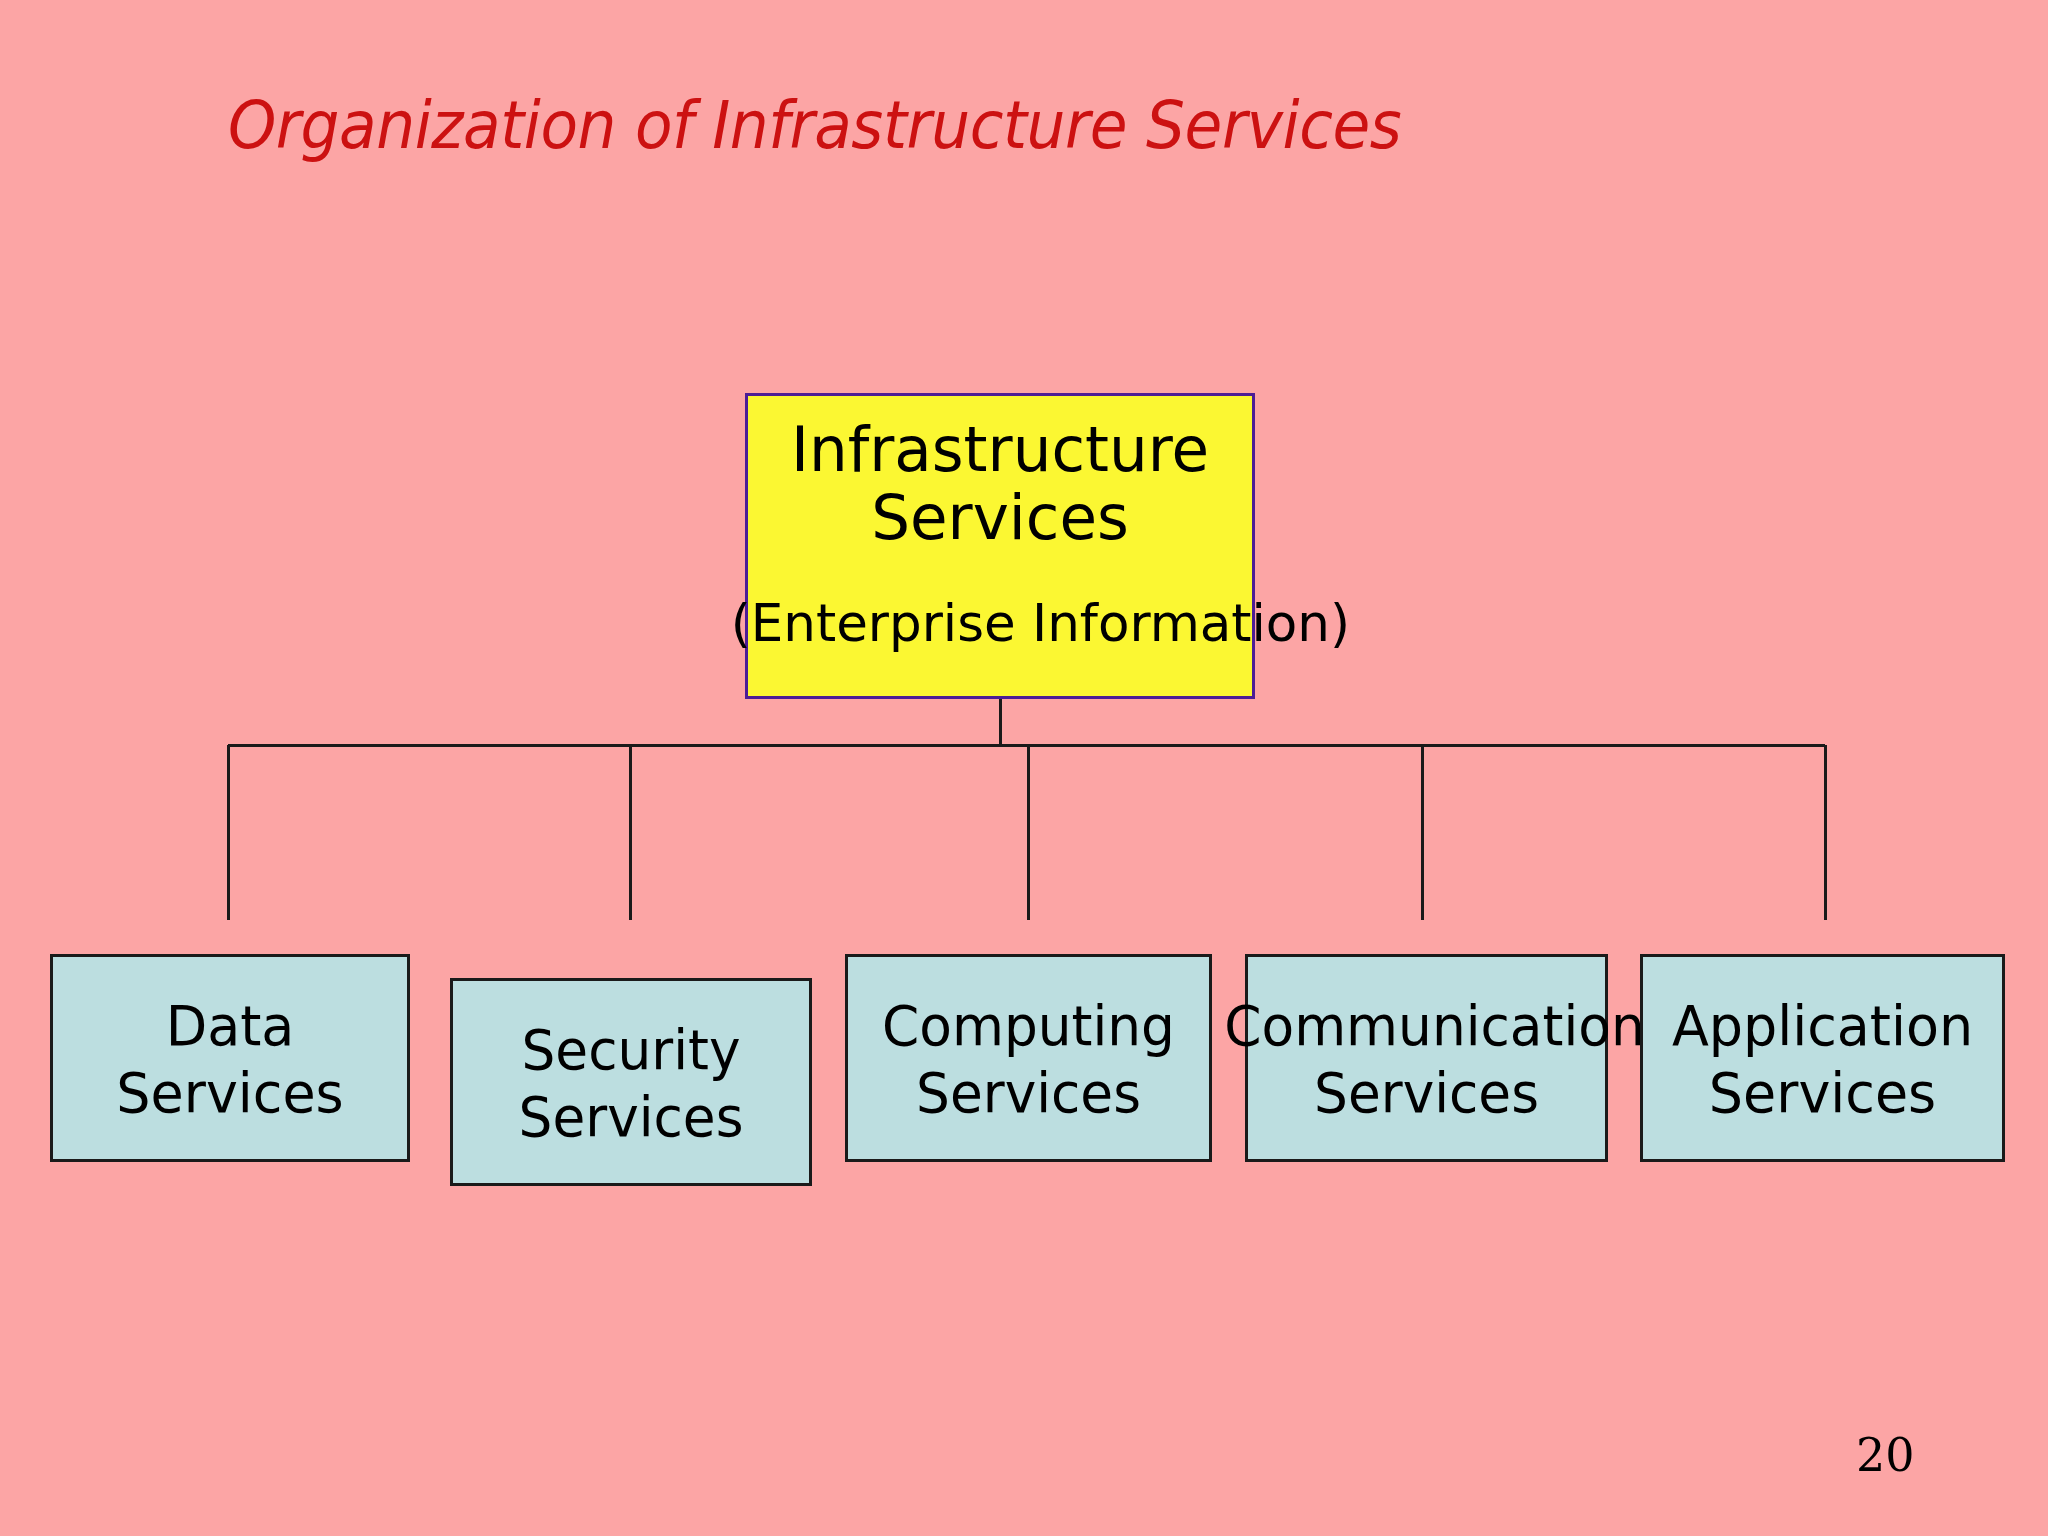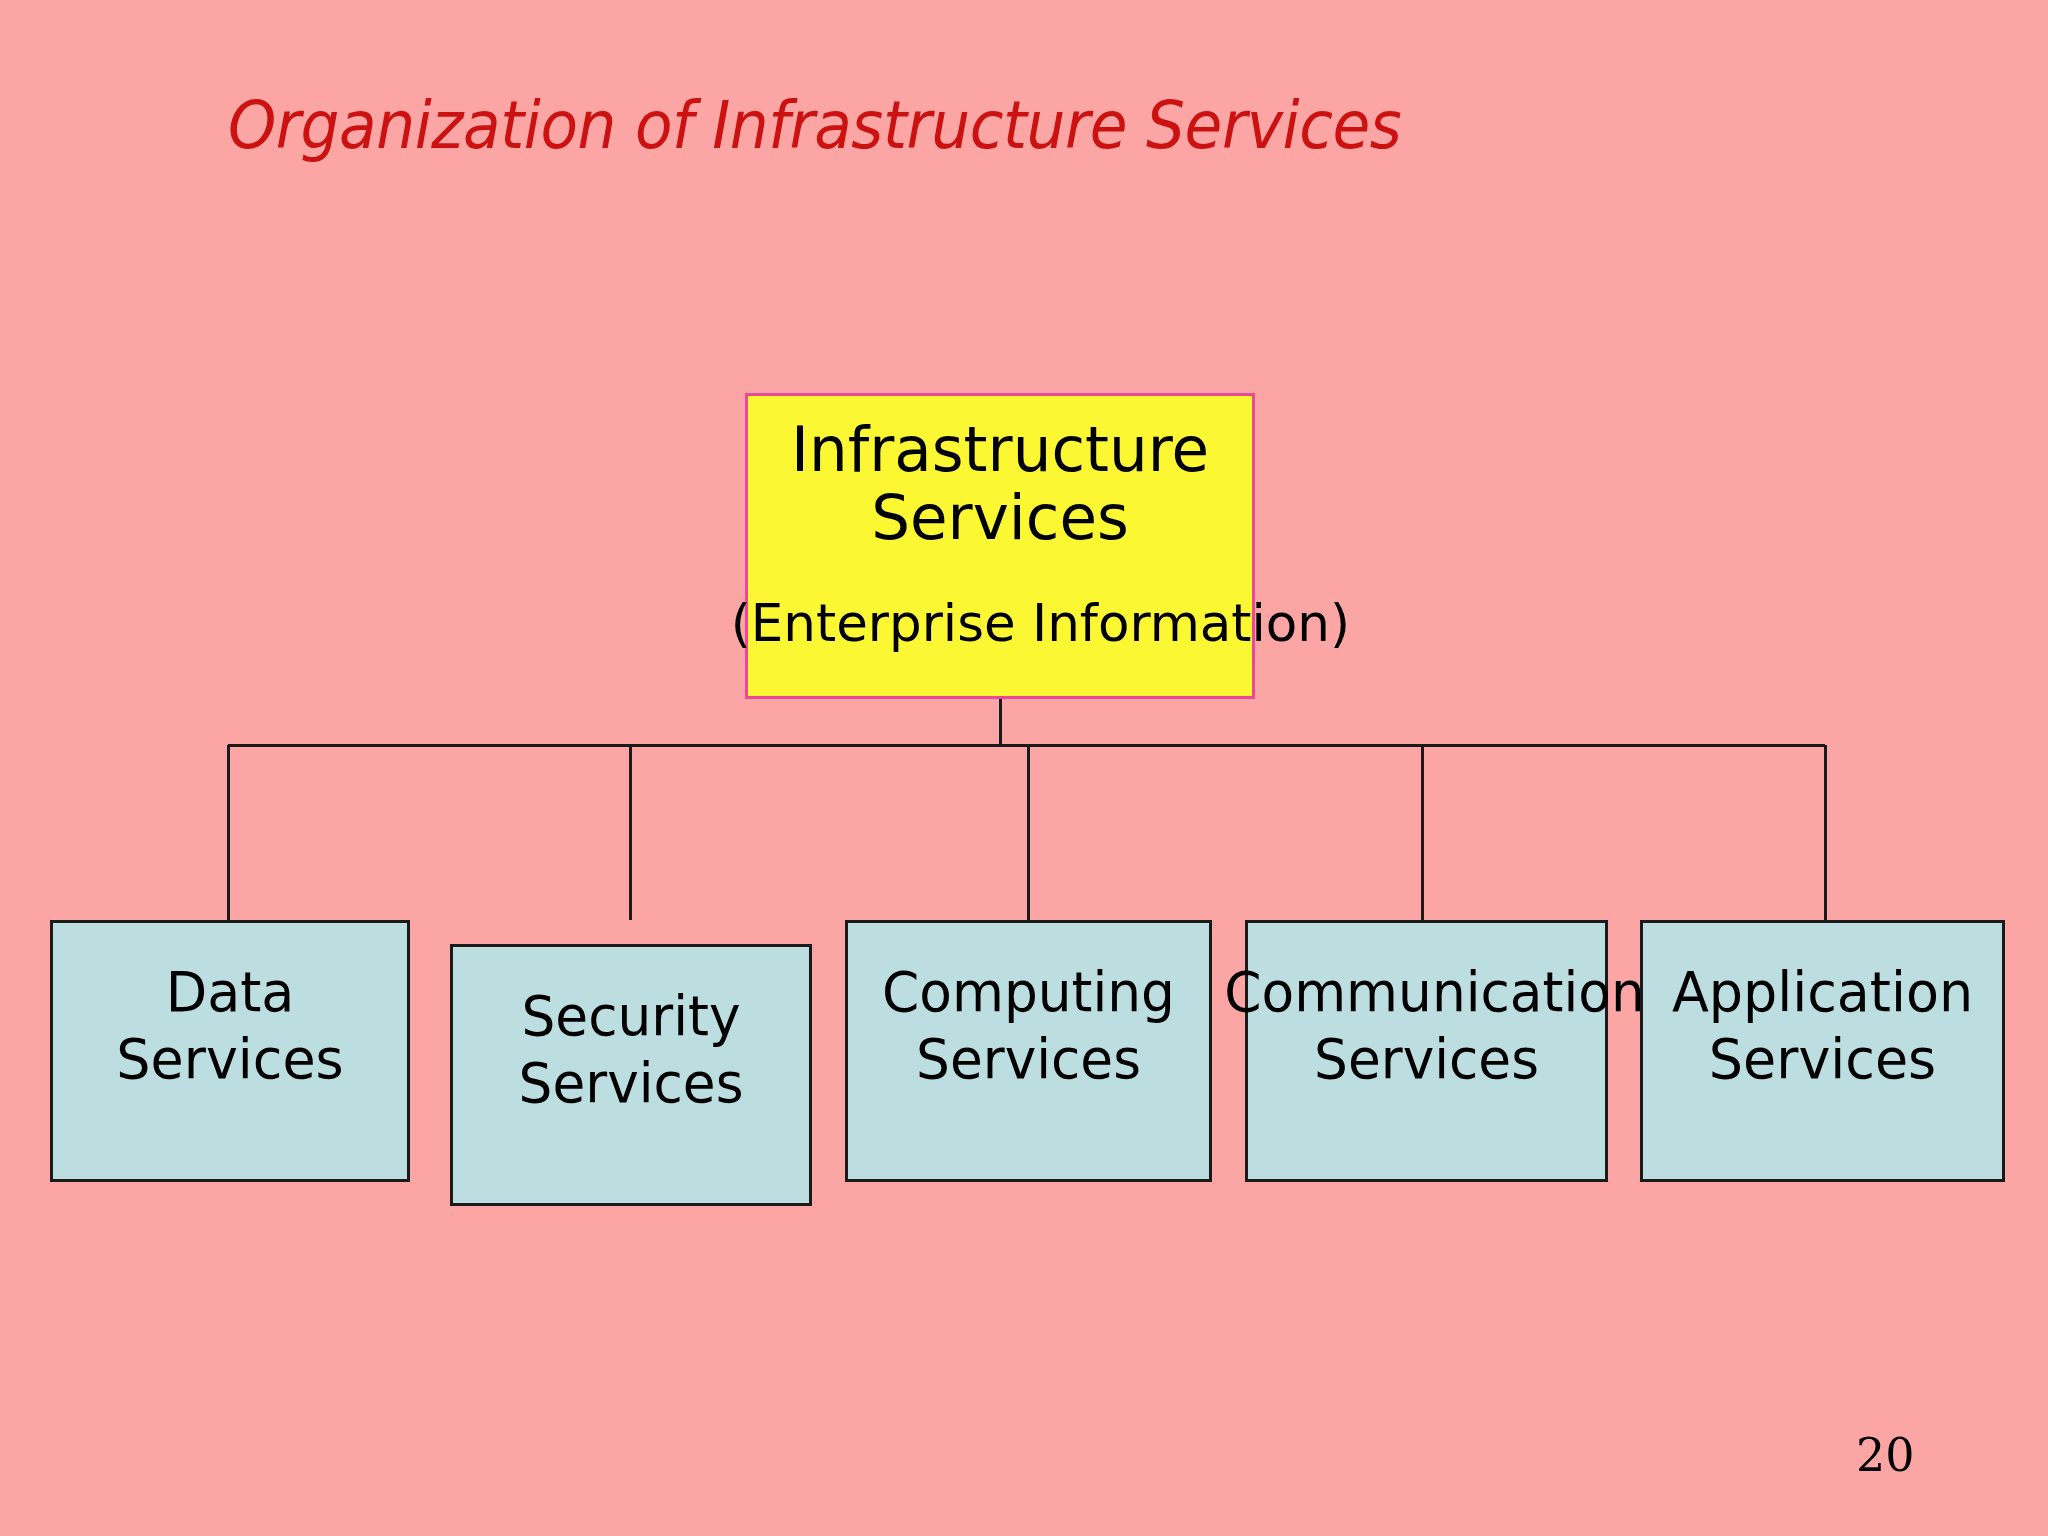--- a/index.html
+++ b/index.html
@@ -47,21 +47,21 @@
   }
 
   
   #root-node {
     position: absolute;
     left: 745px;
     top: 393px;
     width: 510px;
     height: 306px;
     background: #FBF732;
-    border: 3px solid #ec4899;
+    border: 3px solid #4c1d95;
     box-sizing: border-box;
   }
   #root-node .root-main {
     position: absolute;
     left: -4px;
     right: -4px;
     top: 20px;
     text-align: center;
     font-size: 63px;
     line-height: 1.08;
@@ -77,22 +77,22 @@
     font-size: 52px;
     line-height: 1.05;
     color: #000000;
     white-space: nowrap;
     transform: scaleX(0.99);
   }
 
   
   .child-node {
     position: absolute;
-    top: 920px;
-    height: 262px;
+    top: 954px;
+    height: 208px;
     background: #BCDEE0;
     border: 3px solid #1a1a1a;
     box-sizing: border-box;
     text-decoration: underline;
   }
   .child-label {
     position: absolute;
     left: -30px;
     right: -30px;
     top: 36px;

